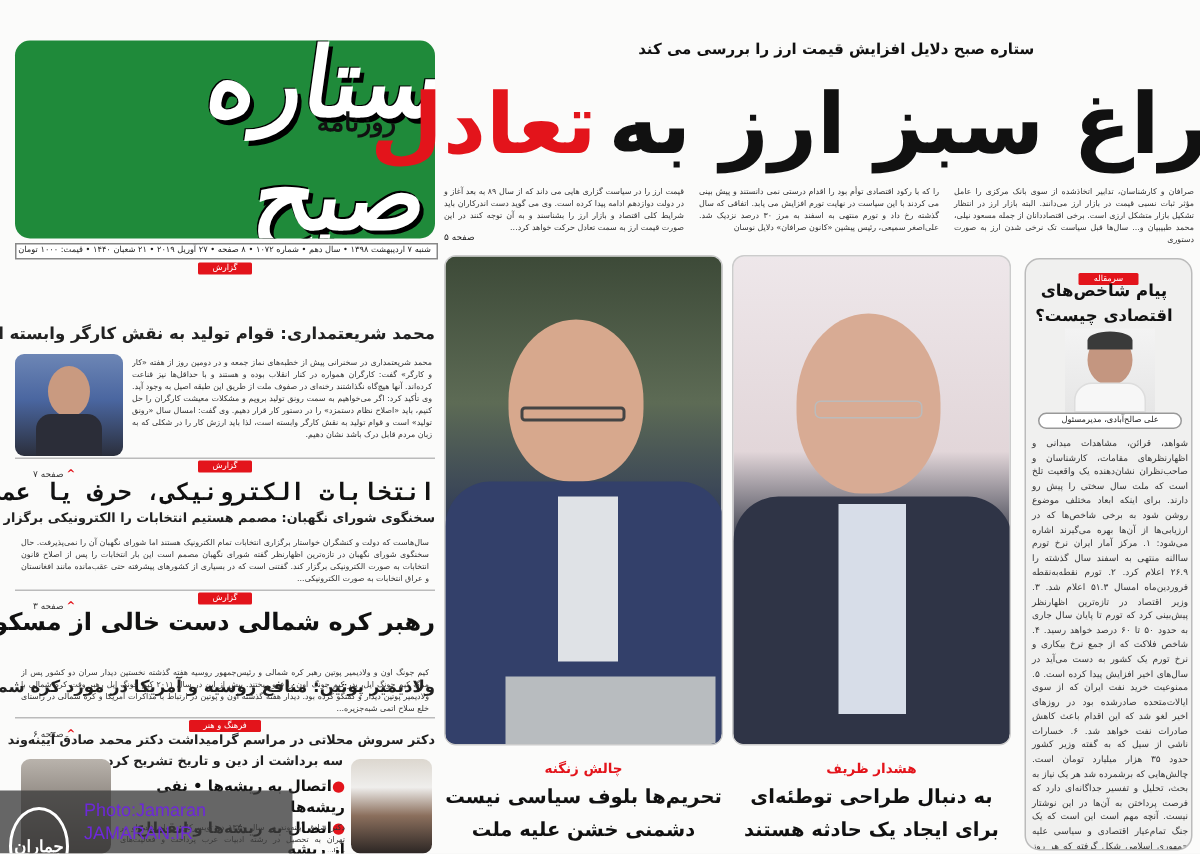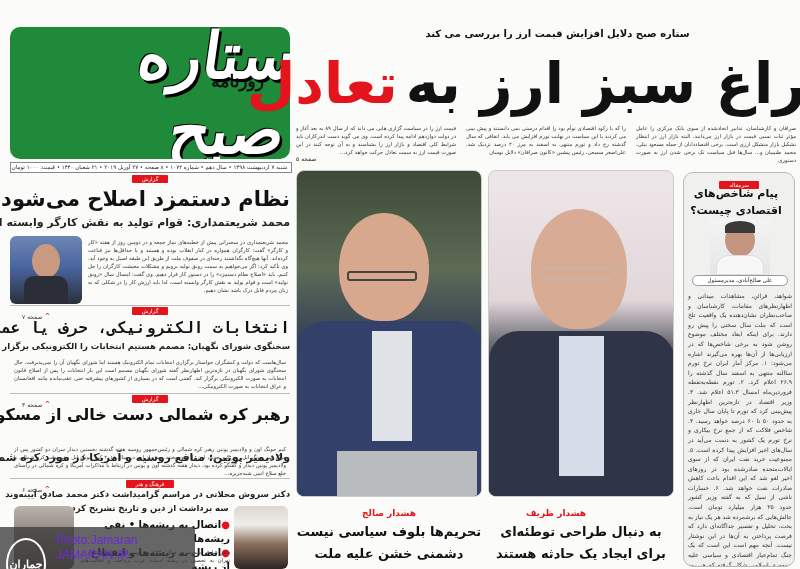--- a/index.html
+++ b/index.html
@@ -146,21 +146,20 @@
   <div class="lead-cols">
     <div class="lead-col">صرافان و کارشناسان، تدابیر اتخاذشده از سوی بانک مرکزی را عامل مؤثر ثبات نسبی قیمت در بازار ارز می‌دانند. البته بازار ارز در انتظار تشکیل بازار متشکل ارزی است. برخی اقتصاددانان از جمله مسعود نیلی، محمد طبیبیان و... سال‌ها قبل سیاست تک نرخی شدن ارز به صورت دستوری</div>
     <div class="lead-col">را که با رکود اقتصادی توأم بود را اقدام درستی نمی دانستند و پیش بینی می کردند با این سیاست در نهایت تورم افزایش می یابد. اتفاقی که سال گذشته رخ داد و تورم منتهی به اسفند به مرز ۳۰ درصد نزدیک شد. علی‌اصغر سمیعی، رئیس پیشین «کانون صرافان» دلایل نوسان</div>
     <div class="lead-col">قیمت ارز را در سیاست گزاری هایی می داند که از سال ۸۹ به بعد آغاز و در دولت دوازدهم ادامه پیدا کرده است. وی می گوید دست اندرکاران باید شرایط کلی اقتصاد و بازار ارز را بشناسند و به آن توجه کنند در این صورت قیمت ارز به سمت تعادل حرکت خواهد کرد...</div>
   </div>
   <div class="page-ref">صفحه ۵</div>
 
   <div class="tag-row" style="top:174px; border-top:none;">
     <span class="tag">گزارش</span>
   </div>
-  <div class="story-h" style="top:184px; font-size:21px; line-height:30px;">نظام دستمزد اصلاح می‌شود</div>
   <div class="story-sub" style="top:216px; font-size:11px; line-height:14px;">محمد شریعتمداری: قوام تولید به نقش کارگر وابسته است</div>
   <div class="photo" style="left:10px; top:236px; width:72px; height:68px; background:linear-gradient(180deg,#6d86b5 0%,#4a66a0 45%,#2b2f3c 100%);">
     <div style="position:absolute; left:22px; top:8px; width:28px; height:34px; border-radius:50%; background:#c99a80;"></div>
     <div style="position:absolute; left:14px; top:40px; width:44px; height:30px; border-radius:10px 10px 0 0; background:#2b2d38;"></div>
   </div>
   <div class="story-body" style="left:88px; top:238px; width:200px; height:66px; overflow:hidden;">محمد شریعتمداری در سخنرانی پیش از خطبه‌های نماز جمعه و در دومین روز از هفته «کار و کارگر» گفت: کارگران همواره در کنار انقلاب بوده و هستند و با حداقل‌ها نیز قناعت کرده‌اند. آنها هیچ‌گاه نگذاشتند رخنه‌ای در صفوف ملت از طریق این طبقه اصیل به وجود آید. وی تأکید کرد: اگر می‌خواهیم به سمت رونق تولید برویم و مشکلات معیشت کارگران را حل کنیم، باید «اصلاح نظام دستمزد» را در دستور کار قرار دهیم. وی گفت: امسال سال «رونق تولید» است و قوام تولید به نقش کارگر وابسته است، لذا باید ارزش کار را در شکلی که به زبان مردم قابل درک باشد نشان دهیم.</div>
 
   <div class="tag-row" style="top:305px;">
     <span class="tag">گزارش</span>
     <span class="page-jump">
@@ -206,24 +205,24 @@
     <div style="position:absolute; left:0; top:150px; width:186px; height:177px; background:#33406a; border-radius:30px 30px 0 0;"></div>
     <div style="position:absolute; left:75px; top:160px; width:40px; height:110px; background:#dfe2e6;"></div>
     <div style="position:absolute; left:40px; top:280px; width:140px; height:47px; background:#b8bcbf;"></div>
   </div>
   <div class="big-photo" style="left:488px; background:linear-gradient(180deg,#eee7ea 0%,#e2d6d9 40%,#2c3140 60%,#23283a 100%);">
     <div style="position:absolute; left:42px; top:38px; width:96px; height:120px; border-radius:50% 50% 45% 45%; background:#d8ab94;"></div>
     <div style="position:absolute; left:54px; top:96px; width:72px; height:12px; border:1.5px solid #bbb; border-radius:4px;"></div>
     <div style="position:absolute; left:0; top:160px; width:186px; height:167px; background:#2f3446; border-radius:30px 30px 0 0;"></div>
     <div style="position:absolute; left:70px; top:165px; width:45px; height:140px; background:#d7dde8;"></div>
   </div>
-  <div class="cap-tag" style="left:296px; top:508px;">هشدار صالح</div>
+  <div class="cap-tag" style="left:296px; top:508px;">چالش زنگنه</div>
   <div class="cap-h" style="left:296px; top:521px;text-align:center;">تحریم‌ها بلوف سیاسی نیست</div>
   <div class="cap-h" style="left:296px; top:543px;">دشمنی خشن علیه ملت ایران است</div>
-  <div class="cap-tag" style="left:463px; top:508px;">هشدار ظریف</div>
+  <div class="cap-tag" style="left:488px; top:508px;">هشدار ظریف</div>
   <div class="cap-h" style="left:488px; top:543px;">برای ایجاد یک حادثه هستند</div>
   <div class="cap-h" style="left:488px; top:521px;">به دنبال طراحی توطئه‌ای</div>
 
   <div class="editorial">
     <div class="tag-top"><span class="tag">سرمقاله</span></div>
     <h3>پیام شاخص‌های اقتصادی چیست؟</h3>
     <div style="position:absolute; left:26px; top:46px; width:60px; height:56px; background:linear-gradient(180deg,#f3f3f3,#e6e6e6);">
       <div style="position:absolute; left:15px; top:4px; width:30px; height:34px; border-radius:50%; background:#c49680;"></div>
       <div style="position:absolute; left:15px; top:2px; width:30px; height:12px; border-radius:50% 50% 0 0; background:#3a3a3a;"></div>
       <div style="position:absolute; left:6px; top:36px; width:48px; height:20px; border-radius:12px 12px 0 0; background:#f7f7f7; border:1px solid #ddd;"></div>

